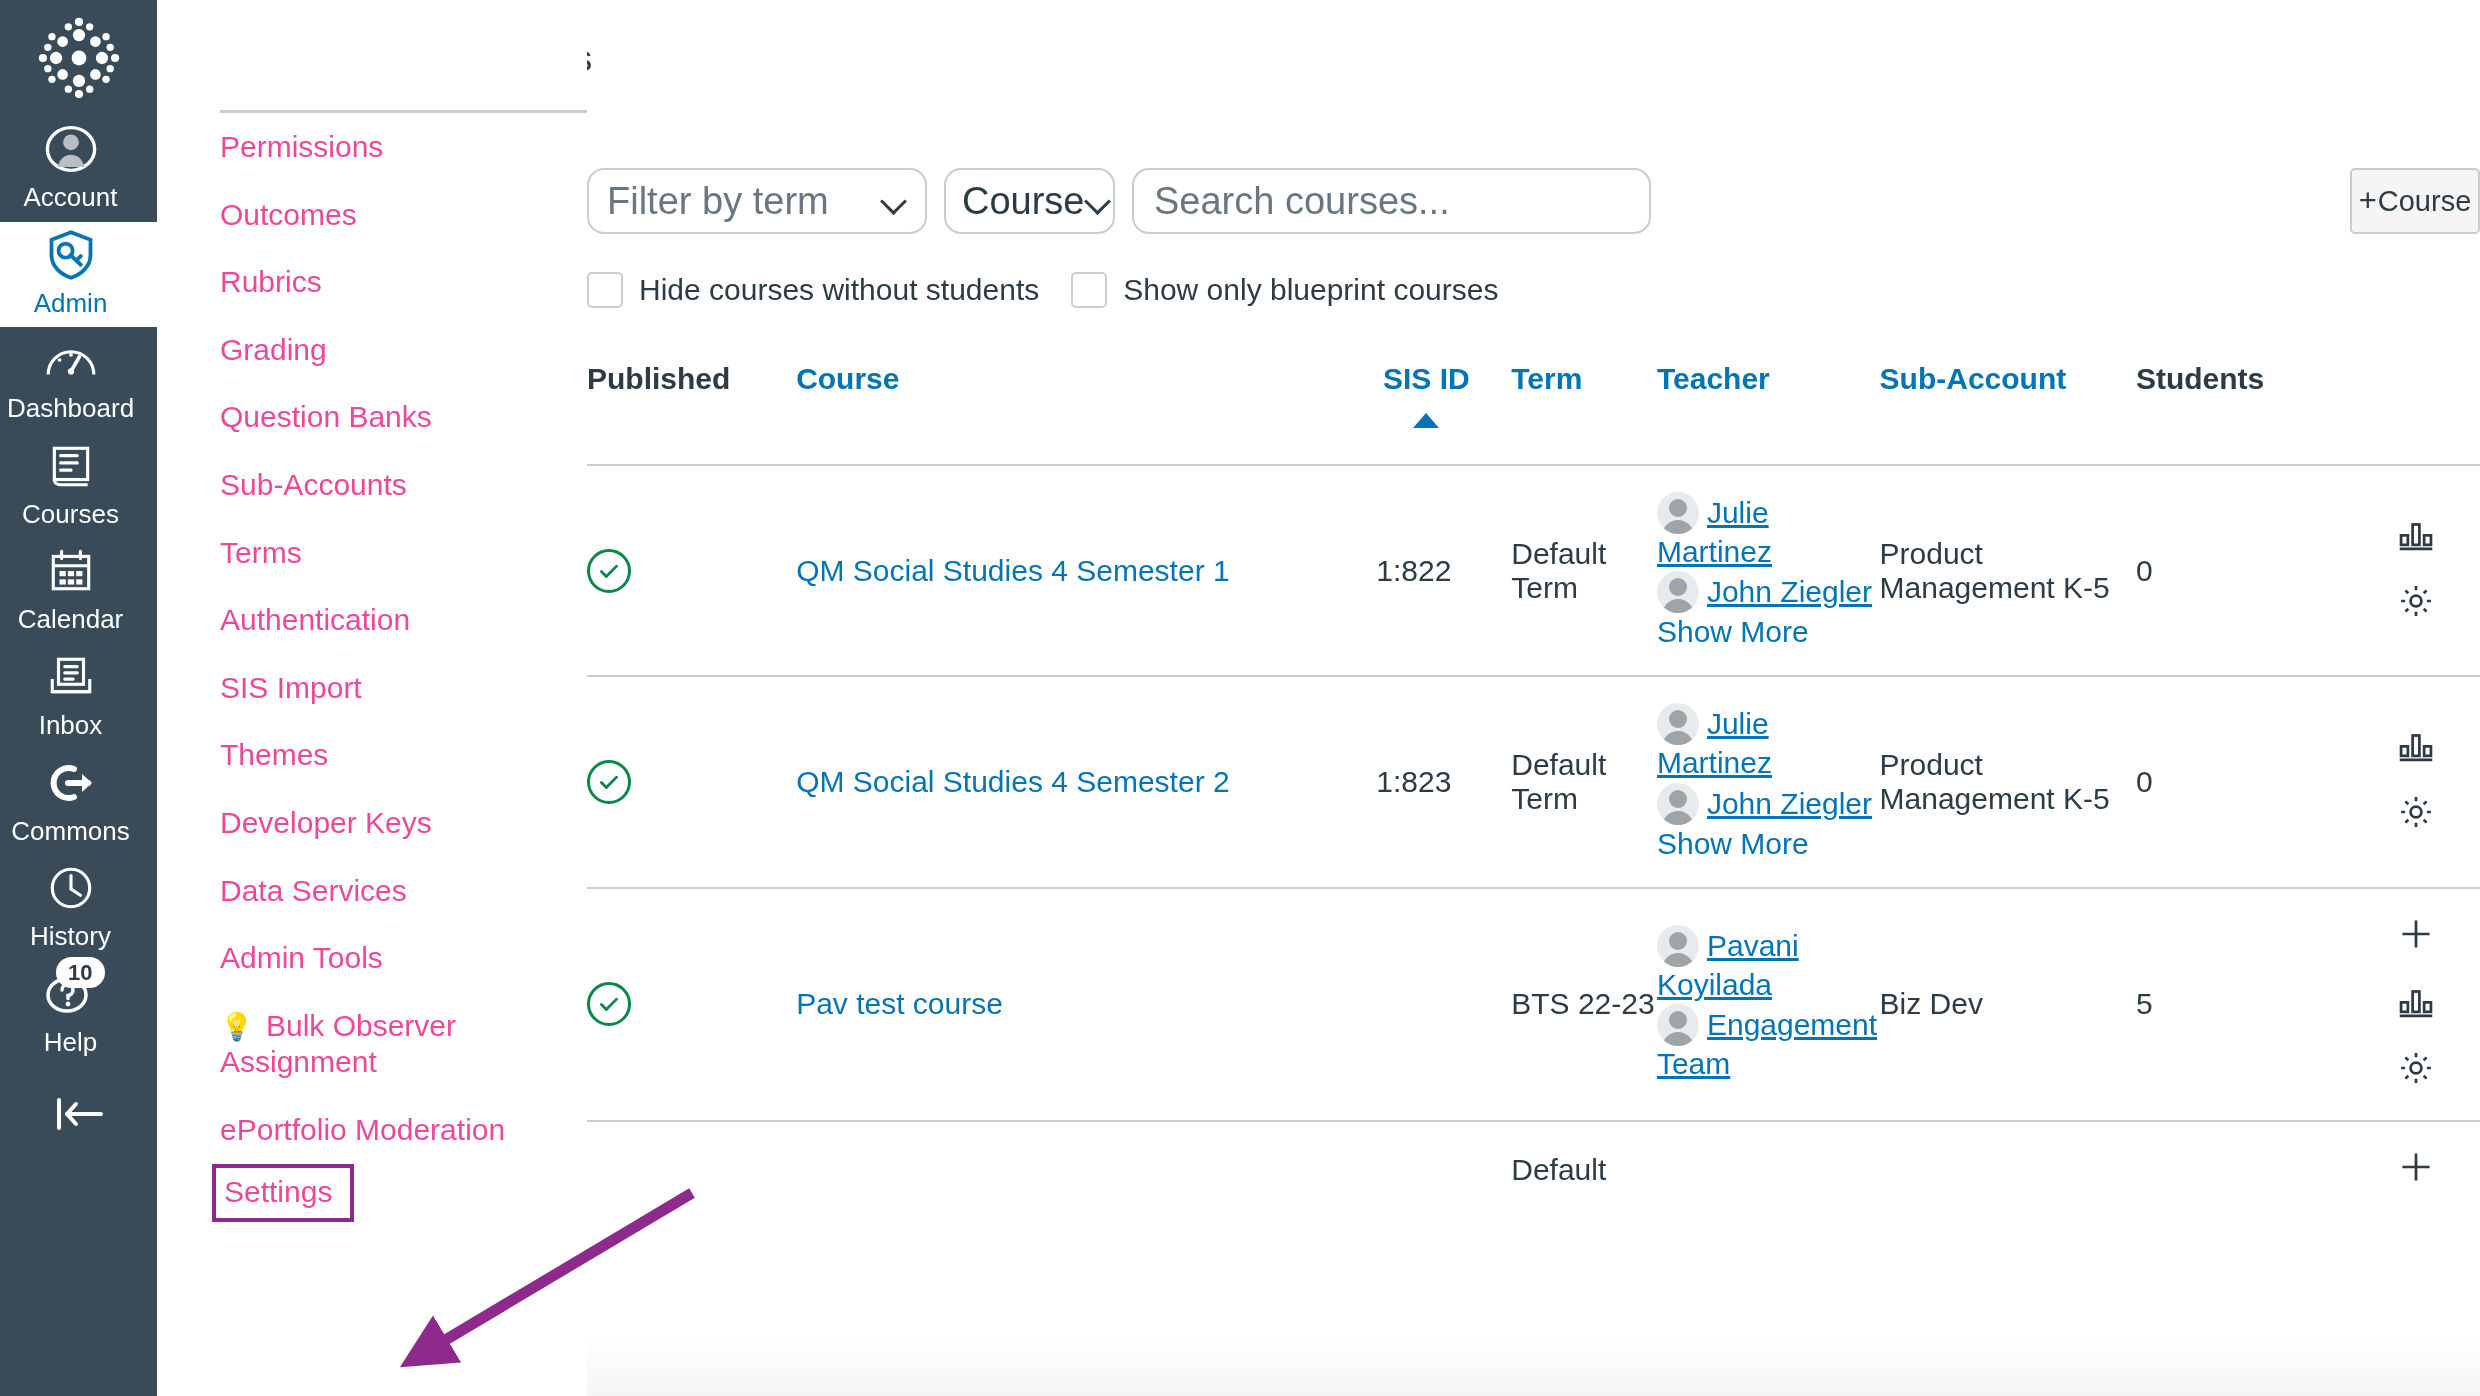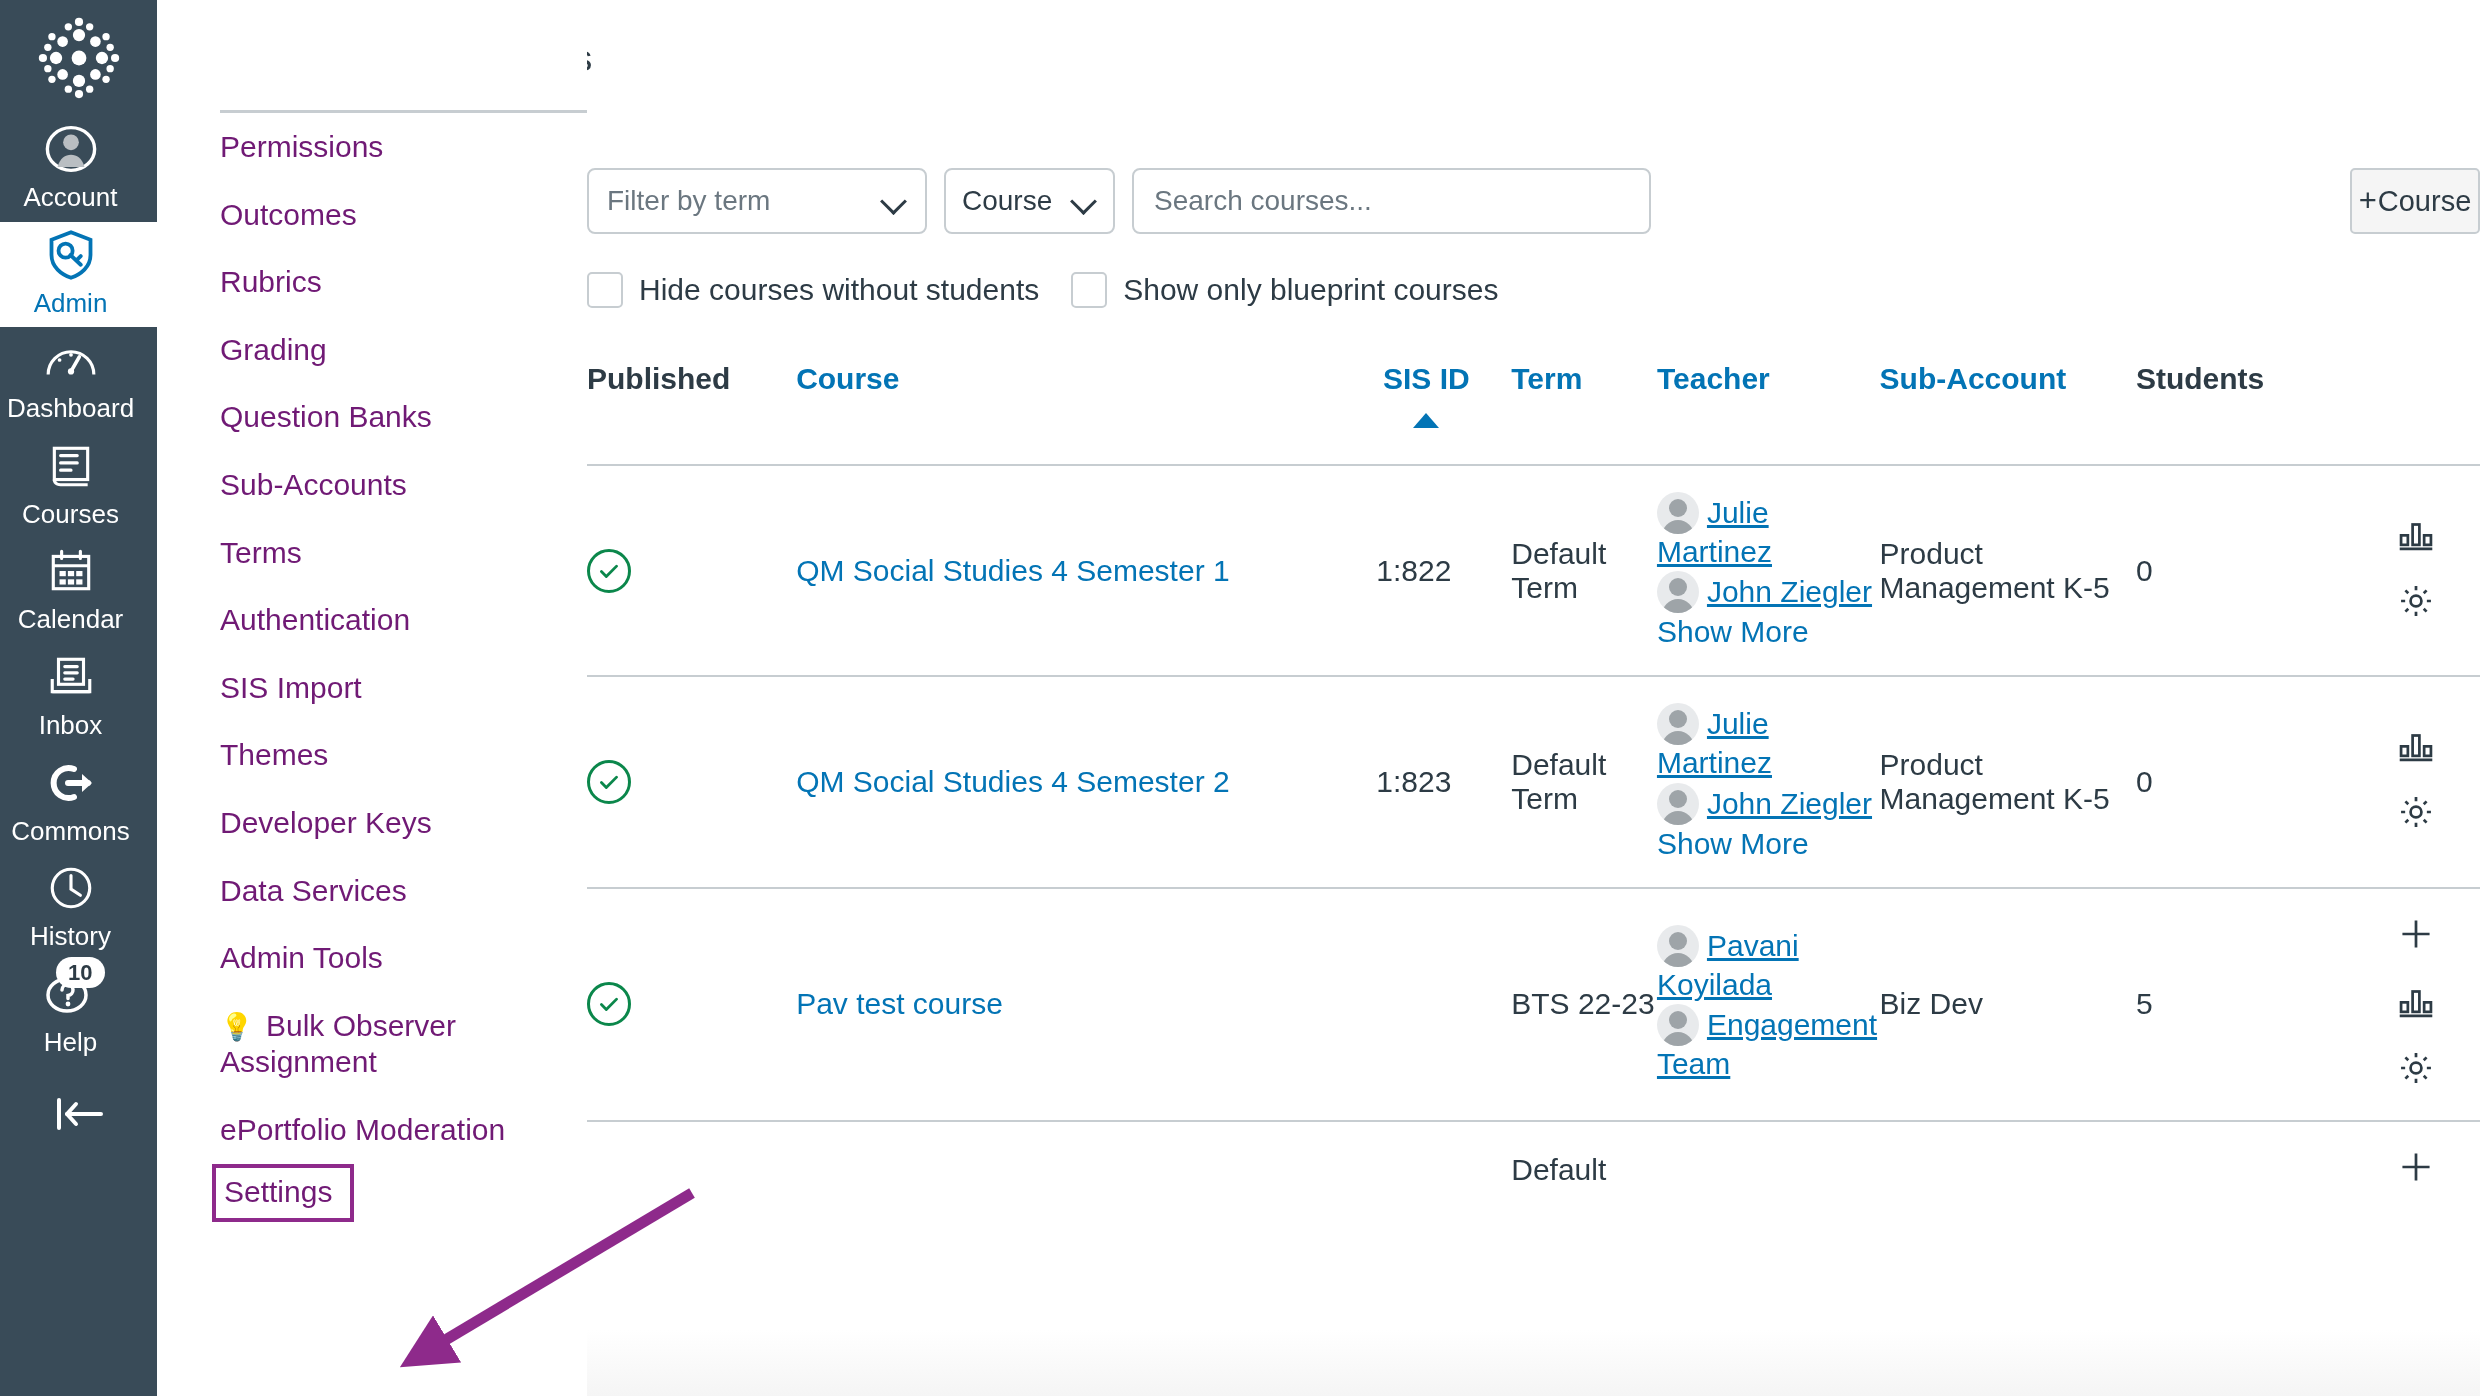--- a/index.html
+++ b/index.html
@@ -40,21 +40,21 @@
     position:absolute;left:157px;top:0;width:430px;height:1396px;
     background:#ffffff;box-sizing:border-box;
     padding-top:0;z-index:20;overflow:hidden;
   }
   #adminnav .an-topgap{height:110px;}
   #adminnav .an-rule{
     height:3px;background:#C7CDD1;margin:0 0 0 63px;width:2230px;
   }
   .an-list{list-style:none;margin:0;padding:0 0 0 63px;}
   .an-item{
-    display:block;color:#701a75;font-size:30px;line-height:1.22;
+    display:block;color:#ec4899;font-size:30px;line-height:1.22;
     text-decoration:none;padding:16px 0 15px 0;
     max-width:330px;
   }
   .an-item.highlight{
     display:inline-block;
     border:4px solid #8E2A8B;
     padding:6px 18px 8px 8px;
     margin-left:-8px;
   }
   .bulb{font-size:27px;margin-right:4px;}
@@ -77,23 +77,23 @@
   .crumb{color:#0374B5;font-size:37px;text-decoration:none;}
   .crumb-sep{color:#9BA5AC;font-size:30px;margin:0 16px;}
   .crumb-current{color:#2D3B45;font-size:37px;}
 
   
   #toolbar{
     position:absolute;left:430px;top:168px;width:1893px;height:100px;
   }
   .ctl{
     box-sizing:border-box;background:#ffffff;
-    border:2px solid #C7CDD1;border-radius:8px;
+    border:2px solid #C7CDD1;border-radius:17px;
     height:66px;display:flex;align-items:center;
-    font-size:28px;color:#2D3B45;
+    font-size:38px;color:#2D3B45;
   }
   #term-filter{position:absolute;left:0;top:0;width:340px;padding:0 18px;justify-content:space-between;cursor:pointer;}
   #term-filter .ph{color:#6B7780;}
   #type-filter{position:absolute;left:357px;top:0;width:171px;padding:0 16px;justify-content:space-between;cursor:pointer;}
   #search-box{position:absolute;left:545px;top:0;width:519px;padding:0 20px;cursor:text;}
   #search-box .ph{color:#6B7780;}
   .chev{width:26px;height:26px;flex:0 0 auto;position:relative;}
   .chev:before{
     content:"";position:absolute;left:3px;top:4px;width:16px;height:16px;
     border-right:3px solid #2D3B45;border-bottom:3px solid #2D3B45;

